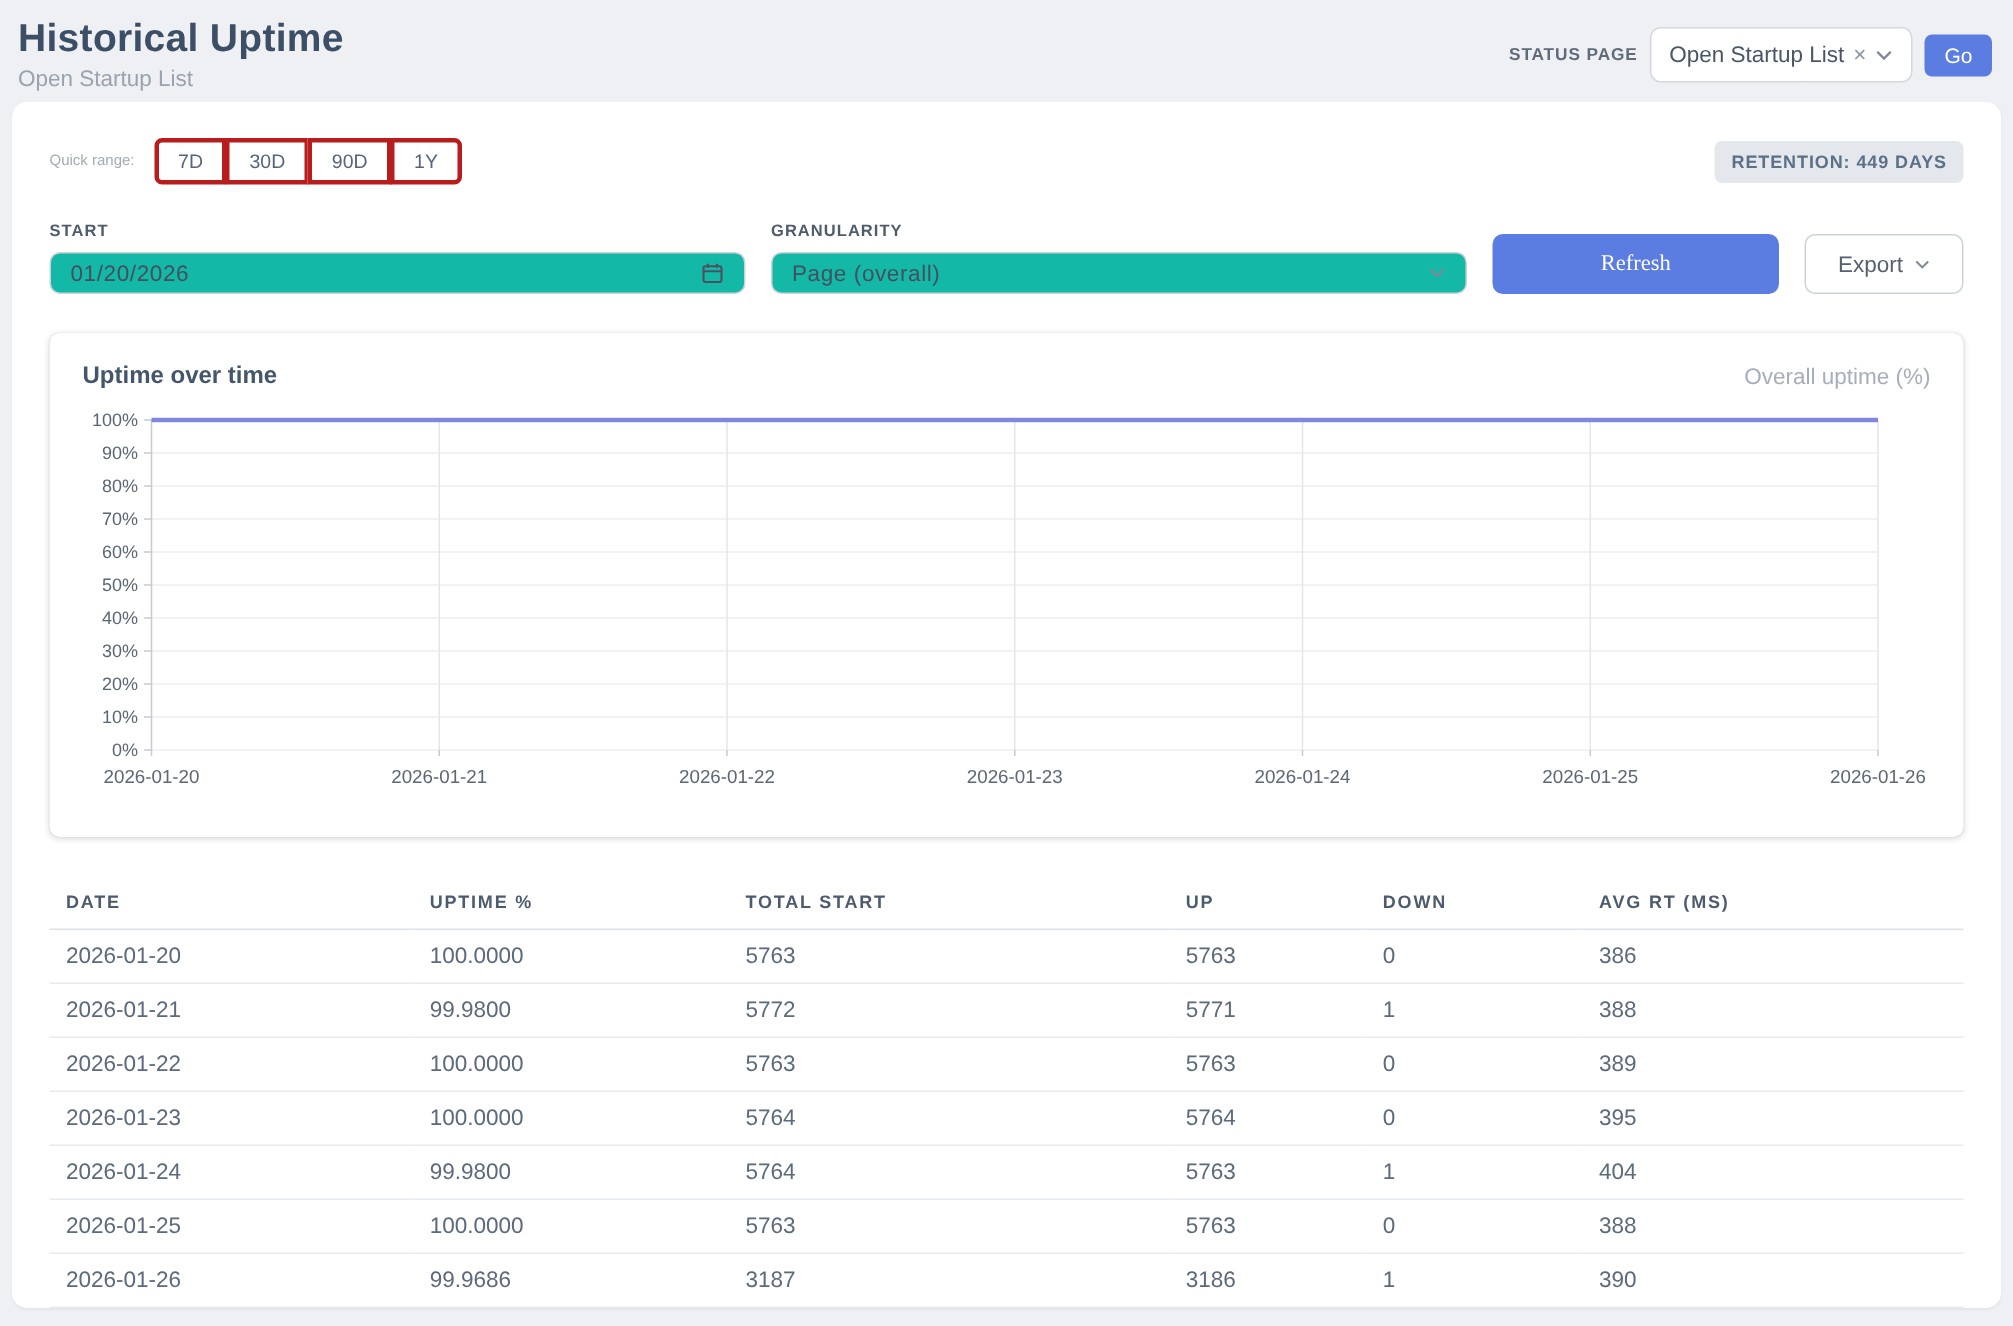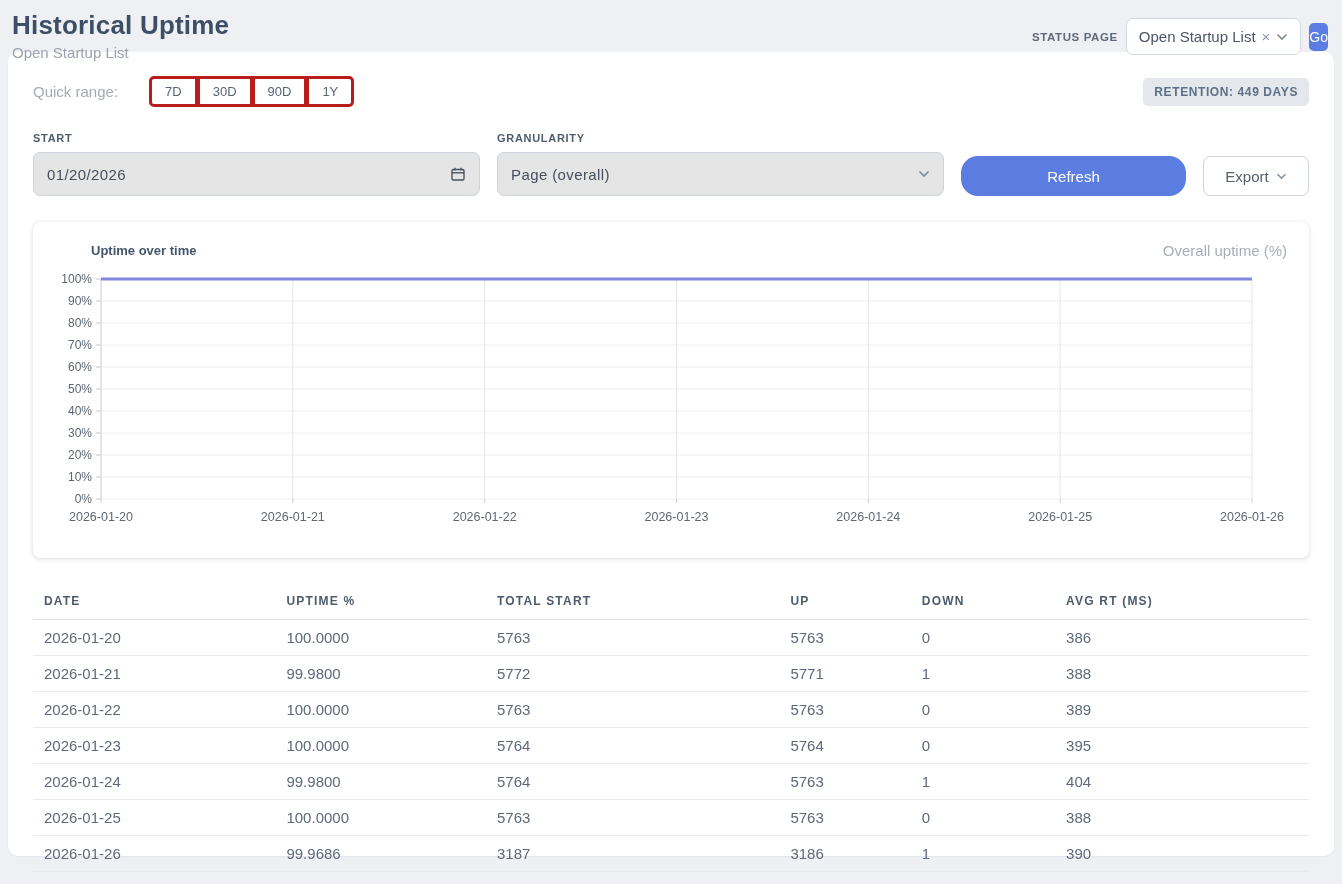--- a/index.html
+++ b/index.html
@@ -7,50 +7,50 @@
   body {
     background: #eef0f3;
     font-family: "Liberation Sans", sans-serif;
     color: #44546a;
     overflow: hidden;
   }
 
   
   .top-header {
     display: flex; align-items: flex-start; justify-content: space-between;
-    padding: 10px 14px 8px 12px; height: 52px;
+    padding: 10px 14px 8px 12px; height: 68px;
   }
   .page-title { font-size: 26px; font-weight: 700; color: #3d4f66; letter-spacing: .2px; }
   .page-subtitle { font-size: 15px; color: #9aa3ae; margin-top: 3px; }
   .header-right { display: flex; align-items: center; gap: 8px; margin-top: 8px; }
   .status-page-label { font-size: 11.5px; font-weight: 700; color: #5f6b7a; letter-spacing: .6px; }
   .status-select {
     display: flex; align-items: center; gap: 6px;
     background: #fff; border: 1px solid #d3d9e0; border-radius: 7px;
     height: 37px; padding: 0 12px; cursor: pointer; min-width: 162px;
   }
   .status-select .sel-text { font-size: 15px; color: #4a5667; }
   .clear-x { color: #8b97a5; font-size: 15px; cursor: pointer; }
   .chev { stroke: #7d8998; stroke-width: 1.6; fill: none; }
   .go-button {
     background: #5b7ce0; color: #fff; border: none; border-radius: 5px;
-    font-size: 14px; font-family: inherit; padding: 6px 0; cursor: pointer;
+    font-size: 14px; font-family: inherit; padding: 6px 13px; cursor: pointer;
   }
 
   
   .panel {
     background: #fff; border-radius: 10px;
     margin: 0 8px 8px 8px; height: 804px;
     box-shadow: 0 1px 2px rgba(25,35,55,.05);
     padding: 24px 25px;
   }
 
   
   .row-quick { display: flex; align-items: center; }
-  .quick-range-label { font-size: 15px; color: #a3abb5; margin-right: 31px; }
+  .quick-range-label { font-size: 10px; color: #a3abb5; margin-right: 13px; }
   .seg-group { display: flex; }
   .seg-btn {
     background: #fff; border: 3px solid #b91c1c; color: #56647a;
     font-size: 13px; font-family: inherit; padding: 5px 13px; cursor: pointer;
     margin-left: -1px;
   }
   .seg-btn:first-child { border-radius: 5px 0 0 5px; margin-left: 0; }
   .seg-btn:last-child { border-radius: 0 5px 5px 0; }
   .retention-badge {
     margin-left: auto; background: #e4e7ec; color: #5c7088;
@@ -60,42 +60,42 @@
 
   
   .row-fields { display: flex; gap: 17px; margin-top: 25px; align-items: flex-end; }
   .field { flex: 1; }
   .field-label {
     font-size: 11px; font-weight: 700; color: #4e5c6c; letter-spacing: .7px;
     margin-bottom: 8px;
   }
   .input-box {
     display: flex; align-items: center; justify-content: space-between;
-    border: 1px solid #ccd3da; border-radius: 7px; height: 44px;
-    padding: 0 13px; background: #e5e5e5; cursor: pointer;
+    border: 1px solid #ccd3da; border-radius: 7px; height: 28px;
+    padding: 0 13px; background: #14b8a6; cursor: pointer;
   }
   .input-box .val { font-size: 15px; color: #44505f; letter-spacing: .4px; }
   .refresh-button {
-    width: 225px; height: 40px; background: #5b7ce0; color: #fff;
-    border: none; border-radius: 17px; font-size: 15px; font-family: Liberation Sans, sans-serif; cursor: pointer;
+    width: 191px; height: 40px; background: #5b7ce0; color: #fff;
+    border: none; border-radius: 7px; font-size: 15px; font-family: Liberation Serif, serif; cursor: pointer;
   }
   .export-button {
     width: 106px; height: 40px; background: #fff; color: #55616f;
     border: 1px solid #ccd3da; border-radius: 7px; font-size: 15px; font-family: inherit;
     cursor: pointer; display: flex; align-items: center; justify-content: center; gap: 7px;
   }
 
   
   .chart-card {
     margin-top: 26px; border-radius: 7px; background: #fff;
     box-shadow: 0 1px 4px rgba(20,30,55,.16), 0 0 1px rgba(20,30,55,.10);
     padding: 20px 22px 8px 22px; height: 336px;
   }
   .chart-head { display: flex; justify-content: space-between; align-items: center; margin-bottom: 10px; }
-  .chart-title { font-size: 13px; font-weight: 700; color: #44566c; margin-left: 36px; }
+  .chart-title { font-size: 16px; font-weight: 700; color: #44566c; }
   .chart-legend { font-size: 15px; color: #a7aebb; }
   .chart-svg text { font-family: "Liberation Sans", sans-serif; }
 
   
   .data-table { width: 100%; border-collapse: collapse; margin-top: 24px; }
   .data-table th {
     text-align: left; font-size: 12px; font-weight: 700; color: #4c5c6e;
     letter-spacing: 1.2px; padding: 12px 0 11px 11px;
     border-bottom: 1px solid #dde1e6;
   }

